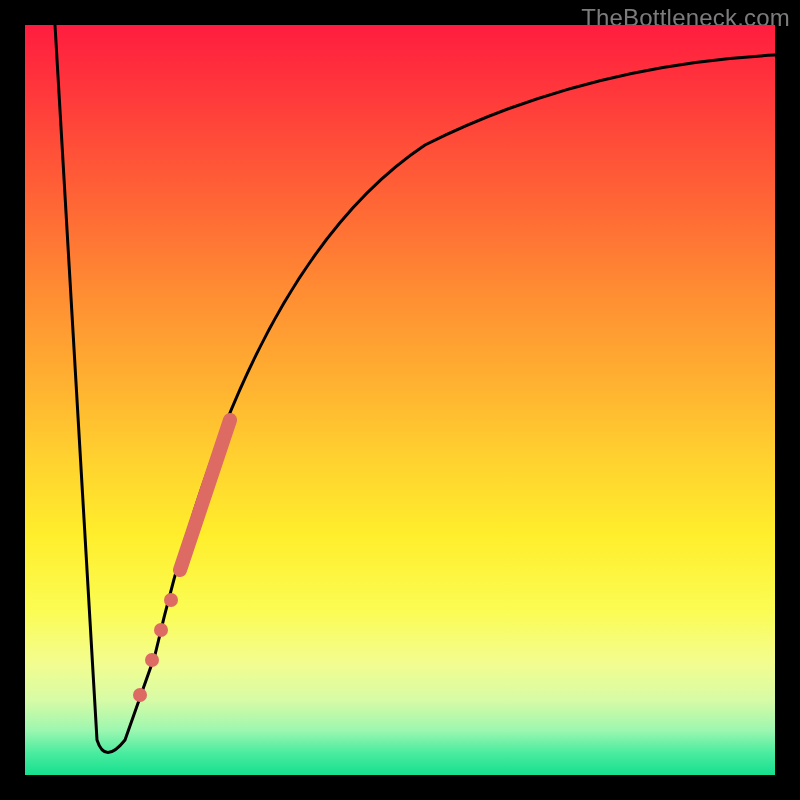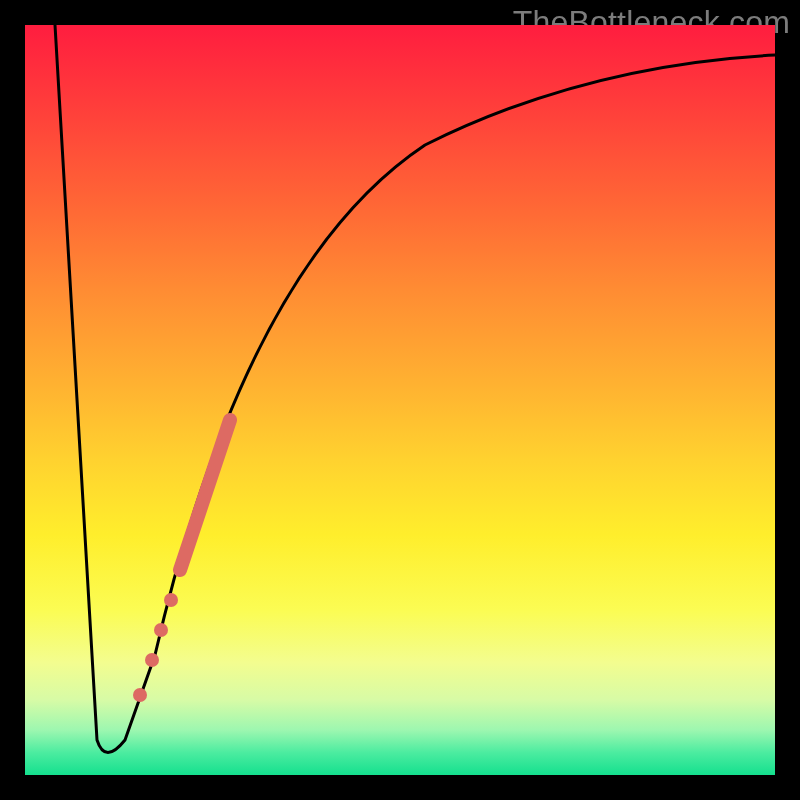--- a/index.html
+++ b/index.html
@@ -38,21 +38,21 @@
       #9df7b0 94%,
       #4ceca0 97%,
       #14e08e 100%
     );
   }
   .watermark {
     position: absolute;
     top: 4px;
     right: 10px;
     color: #7c7c7c;
-    font-size: 32px;
+    font-size: 24px;
     font-weight: 400;
     letter-spacing: 0.2px;
     user-select: none;
   }
   svg.curve {
     position: absolute;
     left: 0;
     top: 0;
     width: 750px;
     height: 750px;

